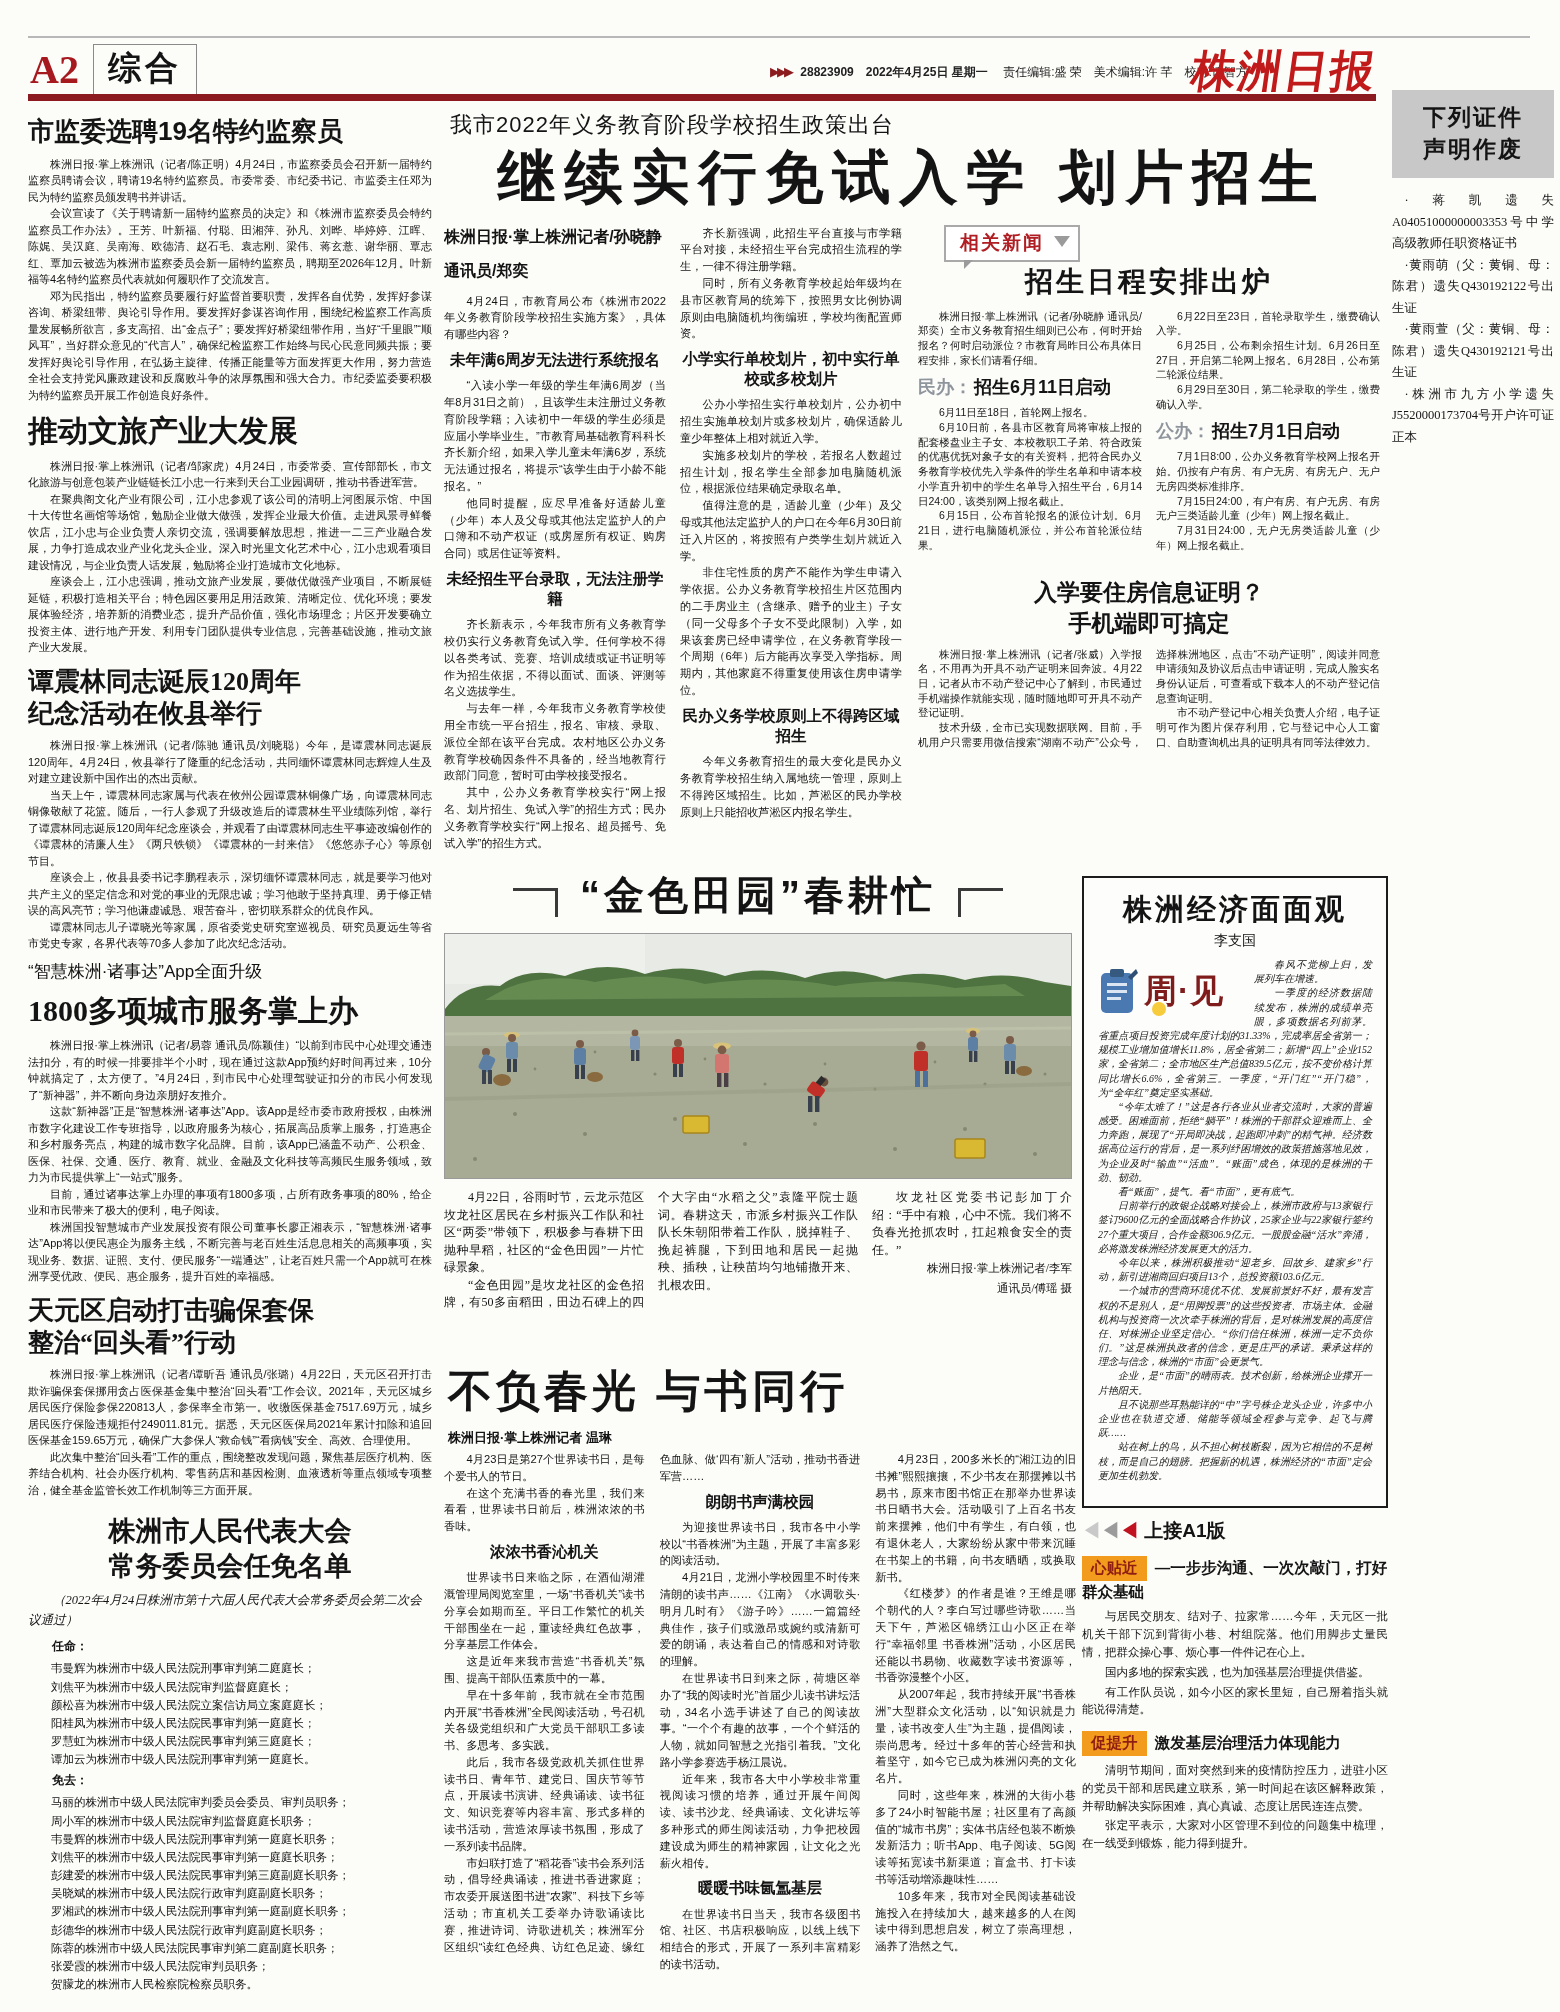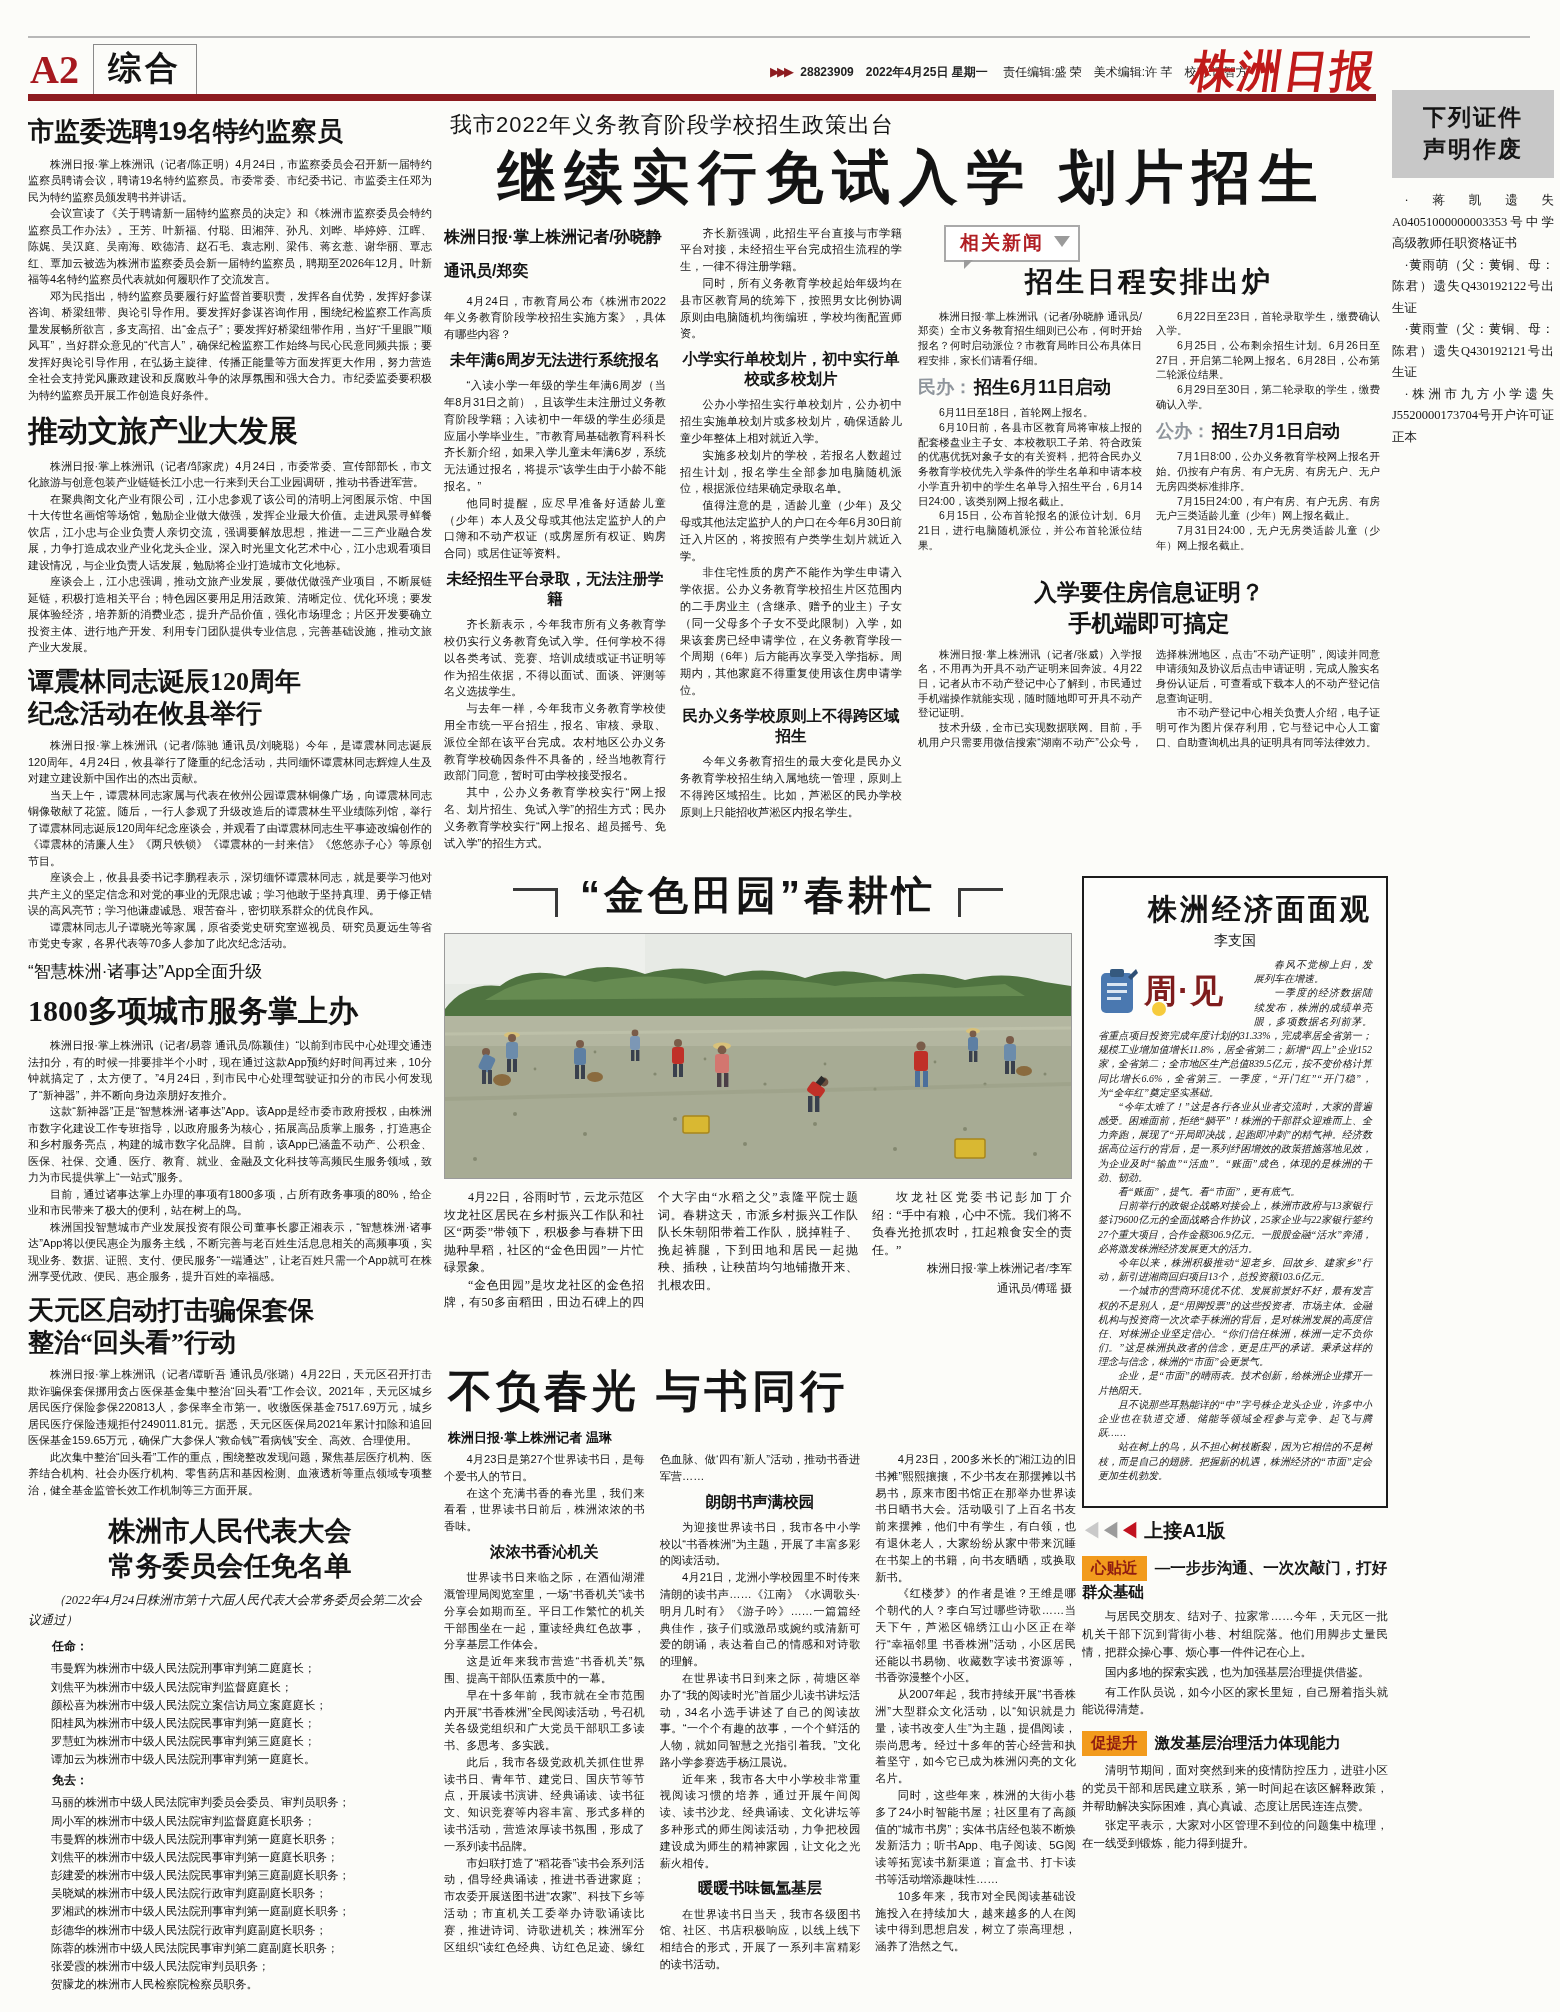--- a/index.html
+++ b/index.html
@@ -69,21 +69,21 @@
   .crn.r{border-top:3px solid #3a3a3a;border-left:3px solid #3a3a3a;margin-top:14px;}
   .feat-title{margin:0;font-size:40px;font-weight:900;letter-spacing:4px;}
   .photo{display:block;width:626px;height:244px;border:1px solid #9a9a9a;background:#dfe3dc;}
   .feat-caption{margin-top:10px;height:134px;column-count:3;column-gap:14px;overflow:hidden;
     font-family:"Liberation Serif",serif;}
   .feat-caption .para{font-size:12px;line-height:1.46;}
   .feat-caption .attr-p{font-size:11.5px;}
   
   .economy{position:absolute;left:1082px;top:876px;width:306px;height:632px;border:2px solid #1c1c1c;
     box-sizing:border-box;padding:12px 14px 10px;background:#fdfdfb;overflow:hidden;}
-  .eco-title{margin:0 0 2px;text-align:right;font-family:"Liberation Serif",serif;font-weight:900;
+  .eco-title{margin:0 0 2px;text-align:center;font-family:"Liberation Serif",serif;font-weight:900;
     font-size:29px;letter-spacing:3px;}
   .eco-by{margin:0 0 8px;text-align:center;font-size:14px;}
   .eco-body{font-family:"Liberation Serif",serif;font-style:italic;}
   .eco-body .para{font-size:10px;line-height:1.42;}
   .eco-logo{float:left;width:148px;height:62px;margin:2px 8px 4px 0;display:flex;align-items:center;gap:6px;}
   .zhoujian{position:relative;font-weight:900;font-size:33px;color:#7f1d1d;font-style:normal;
     font-family:"Liberation Sans",sans-serif;letter-spacing:1px;}
   .zhoujian .coin{position:absolute;left:8px;bottom:-2px;width:14px;height:14px;border-radius:50%;
     background:#f4c21a;opacity:.85;}
   
@@ -162,21 +162,21 @@
           <p class="para">株洲日报·掌上株洲讯（记者/陈驰 通讯员/刘晓聪）今年，是谭震林同志诞辰120周年。4月24日，攸县举行了隆重的纪念活动，共同缅怀谭震林同志辉煌人生及对建立建设新中国作出的杰出贡献。</p>
           <p class="para">当天上午，谭震林同志家属与代表在攸州公园谭震林铜像广场，向谭震林同志铜像敬献了花篮。随后，一行人参观了升级改造后的谭震林生平业绩陈列馆，举行了谭震林同志诞辰120周年纪念座谈会，并观看了由谭震林同志生平事迹改编创作的《谭震林的清廉人生》《两只铁锁》《谭震林的一封来信》《悠悠赤子心》等原创节目。</p>
           <p class="para">座谈会上，攸县县委书记李鹏程表示，深切缅怀谭震林同志，就是要学习他对共产主义的坚定信念和对党的事业的无限忠诚；学习他敢于坚持真理、勇于修正错误的高风亮节；学习他谦虚诚恳、艰苦奋斗，密切联系群众的优良作风。</p>
           <p class="para">谭震林同志儿子谭晓光等家属，原省委党史研究室巡视员、研究员夏远生等省市党史专家，各界代表等70多人参加了此次纪念活动。</p>
         </article>
         <article class="l-art">
           <div class="l-kicker">“智慧株洲·诸事达”App全面升级</div>
           <h3 class="l-title serif big">1800多项城市服务掌上办</h3>
           <p class="para">株洲日报·掌上株洲讯（记者/易蓉 通讯员/陈颖佳）“以前到市民中心处理交通违法扣分，有的时候一排要排半个小时，现在通过这款App预约好时间再过来，10分钟就搞定了，太方便了。”4月24日，到市民中心处理驾驶证扣分的市民小何发现了“新神器”，并不断向身边亲朋好友推介。</p>
           <p class="para">这款“新神器”正是“智慧株洲·诸事达”App。该App是经市委市政府授权，由株洲市数字化建设工作专班指导，以政府服务为核心，拓展高品质掌上服务，打造惠企和乡村服务亮点，构建的城市数字化品牌。目前，该App已涵盖不动产、公积金、医保、社保、交通、医疗、教育、就业、金融及文化科技等高频民生服务领域，致力为市民提供掌上“一站式”服务。</p>
-          <p class="para">目前，通过诸事达掌上办理的事项有1800多项，占所有政务事项的80%，给企业和市民带来了极大的便利，站在树上的鸟。</p>
+          <p class="para">目前，通过诸事达掌上办理的事项有1800多项，占所有政务事项的80%，给企业和市民带来了极大的便利，电子阅读。</p>
           <p class="para">株洲国投智慧城市产业发展投资有限公司董事长廖正湘表示，“智慧株洲·诸事达”App将以便民惠企为服务主线，不断完善与老百姓生活息息相关的高频事项，实现业务、数据、证照、支付、便民服务“一端通达”，让老百姓只需一个App就可在株洲享受优政、便民、惠企服务，提升百姓的幸福感。</p>
         </article>
         <article class="l-art">
           <h3 class="l-title serif">天元区启动打击骗保套保
 整治“回头看”行动</h3>
           <p class="para">株洲日报·掌上株洲讯（记者/谭昕吾 通讯员/张璐）4月22日，天元区召开打击欺诈骗保套保挪用贪占医保基金集中整治“回头看”工作会议。2021年，天元区城乡居民医疗保险参保220813人，参保率全市第一。收缴医保基金7517.69万元，城乡居民医疗保险违规拒付249011.81元。据悉，天元区医保局2021年累计扣除和追回医保基金159.65万元，确保广大参保人“救命钱”“看病钱”安全、高效、合理使用。</p>
           <p class="para">此次集中整治“回头看”工作的重点，围绕整改发现问题，聚焦基层医疗机构、医养结合机构、社会办医疗机构、零售药店和基因检测、血液透析等重点领域专项整治，健全基金监管长效工作机制等三方面开展。</p>
         </article>
       </div>
     <div class="renmin">

